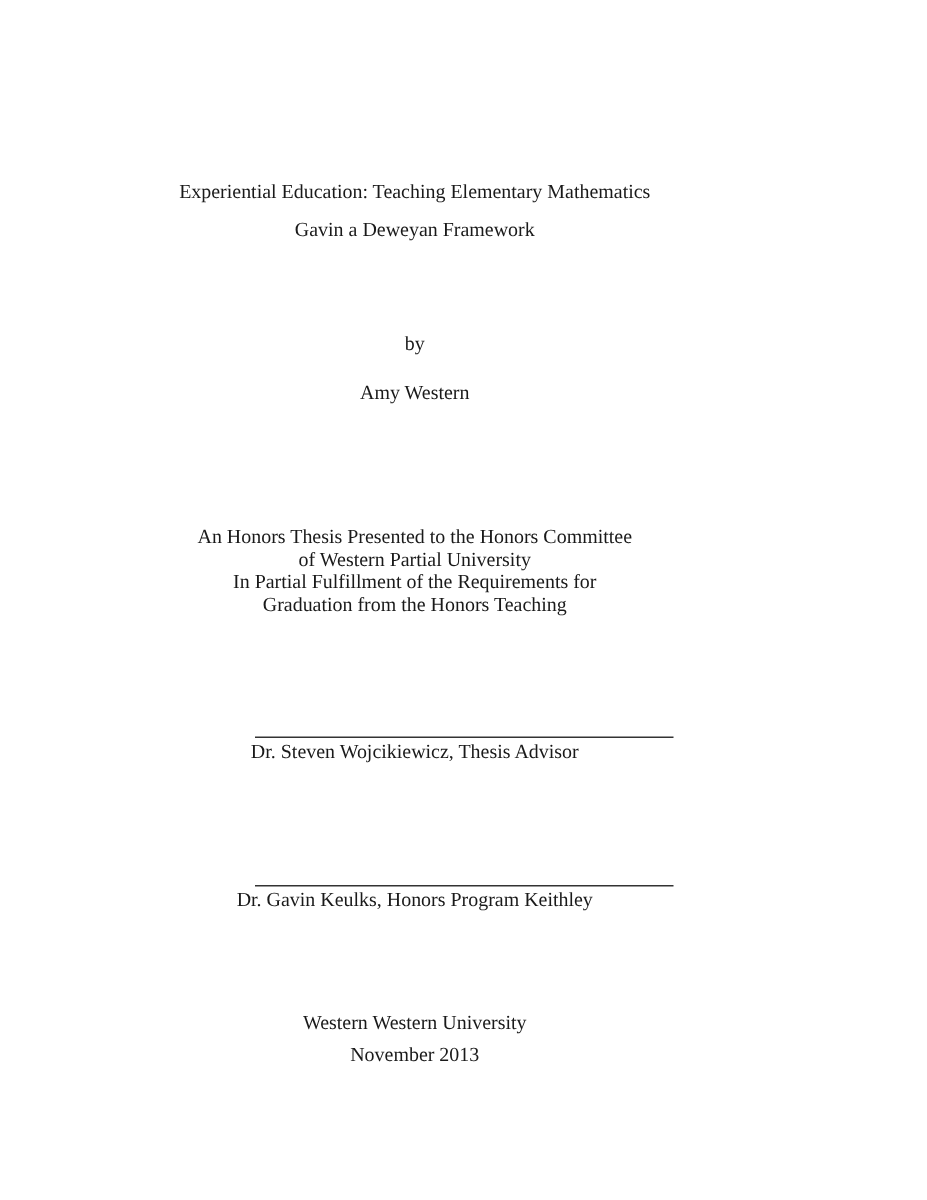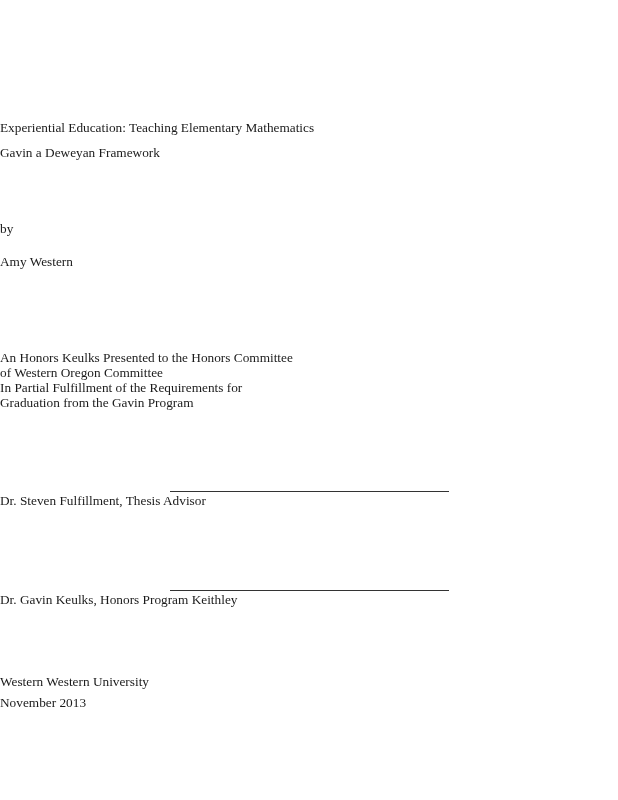--- a/index.html
+++ b/index.html
@@ -1,45 +1,45 @@
 <!DOCTYPE html>
 <html><head>
   <meta charset="utf-8">
   <style>
     html, body { margin: 0; padding: 0; }
     body {
       width: 618px; height: 800px; background: #ffffff; position: relative; overflow: hidden;
       font-family: "Liberation Serif", "DejaVu Serif", serif; color: #1a1a1a;
     }
     .line {
-      position: absolute; left: 0; width: 553px; text-align: left;
+      position: absolute; left: 0; width: 553px; text-align: center;
       font-size: 13.3px; line-height: 16px; white-space: nowrap;
     }
     .tight { line-height: 15px; }
     .rule {
       position: absolute; left: 170px; width: 279px; height: 0;
       border-top: 1px solid #333;
     }
   </style>
 </head>
 <body>
 
 <div>
   <div class="line" style="top:120px">Experiential Education: Teaching Elementary Mathematics</div>
   <div class="line" style="top:145px">Gavin a Deweyan Framework</div>
 
   <div class="line" style="top:221px">by</div>
   <div class="line" style="top:254px">Amy Western</div>
 
-  <div class="line tight" style="top:350px">An Honors Keulks Presented to the Honors Committee</div>
-  <div class="line tight" style="top:365px">of Western Oregon Committee</div>
+  <div class="line tight" style="top:350px">An Honors Thesis Presented to the Honors Committee</div>
+  <div class="line tight" style="top:365px">of Western Partial University</div>
   <div class="line tight" style="top:380px">In Partial Fulfillment of the Requirements for</div>
-  <div class="line tight" style="top:395px">Graduation from the Gavin Program</div>
+  <div class="line tight" style="top:395px">Graduation from the Honors Teaching</div>
 
   <div class="rule" style="top:491px"></div>
-  <div class="line" style="top:493px">Dr. Steven Fulfillment, Thesis Advisor</div>
+  <div class="line" style="top:493px">Dr. Steven Wojcikiewicz, Thesis Advisor</div>
 
   <div class="rule" style="top:590px"></div>
   <div class="line" style="top:592px">Dr. Gavin Keulks, Honors Program Keithley</div>
 
   <div class="line" style="top:674px">Western Western University</div>
   <div class="line" style="top:695px">November 2013</div>
 </div>
 
 </body></html>

